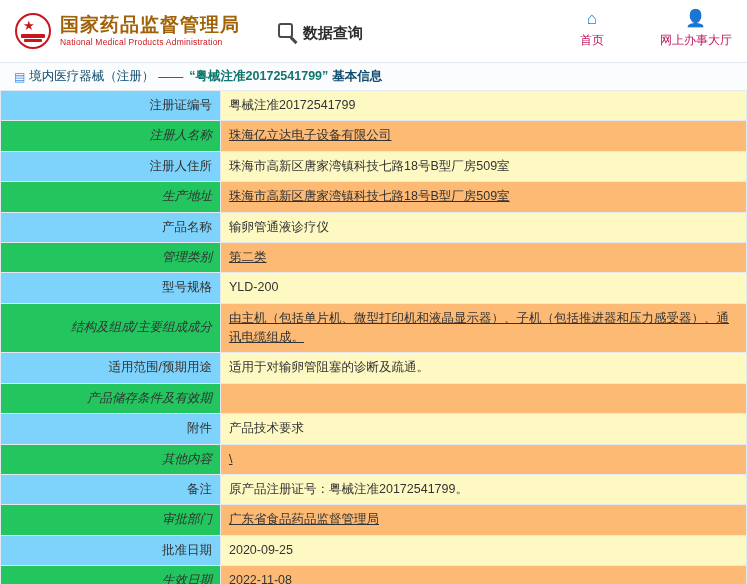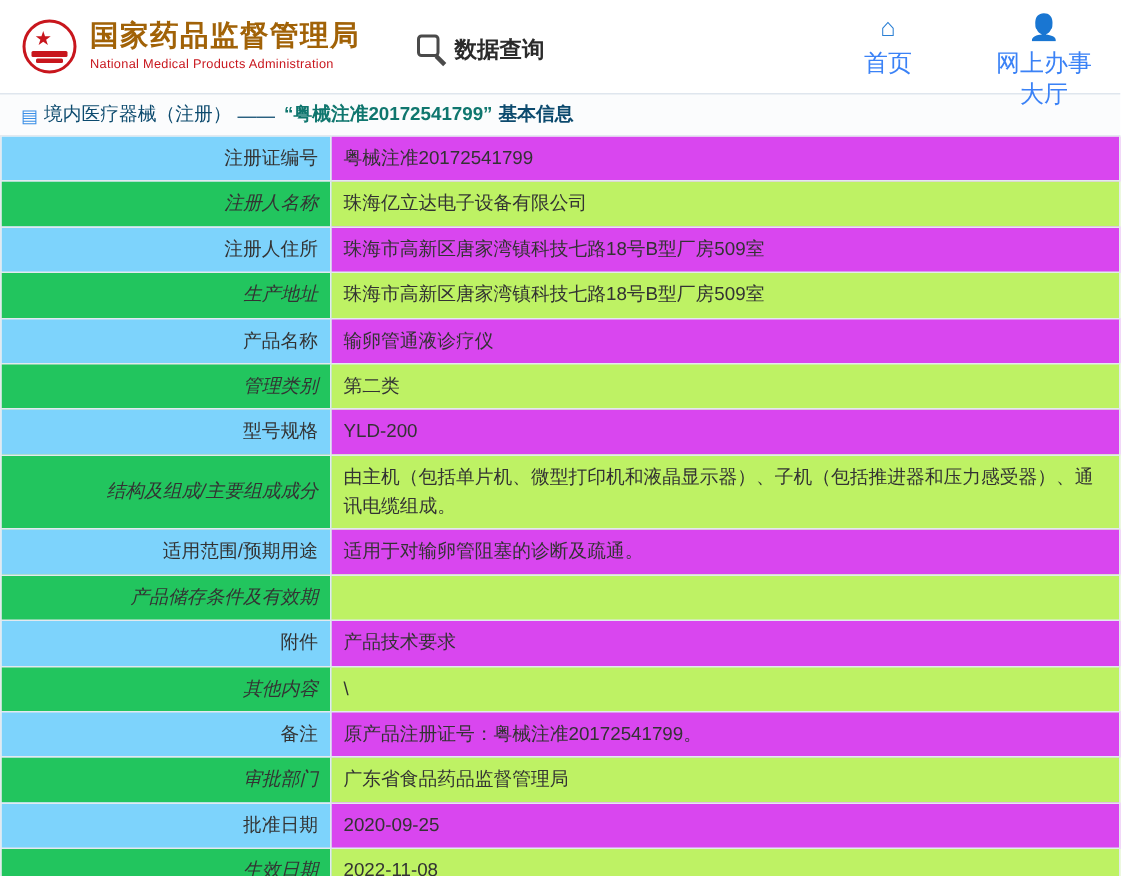--- a/index.html
+++ b/index.html
@@ -127,22 +127,22 @@
     text-align: center;
     cursor: pointer;
   }
   .nav-item .nav-ico {
     height: 22px;
     line-height: 22px;
     font-size: 17px;
     color: #2a7fd4;
   }
   .nav-item .nav-label {
-    font-size: 16px;
-    color: #3b82f6;
+    font-size: 12px;
+    color: #be185d;
     margin-top: 2px;
   }
 
   
   .title-bar {
     border-top: 1px solid #dfe6ee;
     background: #fbfcfd;
     height: 28px;
     display: flex;
     align-items: center;
@@ -176,26 +176,26 @@
     line-height: 1.55;
   }
   td.lbl {
     width: 220px;
     text-align: right;
     background: #7dd3fc;
     color: #333;
     padding-right: 10px;
   }
   td.val {
-    background: #d946ef;
+    background: #fef9c3;
     color: #333;
     word-break: break-all;
   }
   tr.alt td.lbl { background: #22c55e; font-style: italic; }
-  tr.alt td.val { background: #bef264; }
+  tr.alt td.val { background: #fdba74; text-decoration: underline; }
   .multiline { white-space: pre-line; }
 </style>
 </head>
 <body>
 
 <div class="page">
 
   <div class="header">
     <div class="logo-block">
       <div class="emblem">

